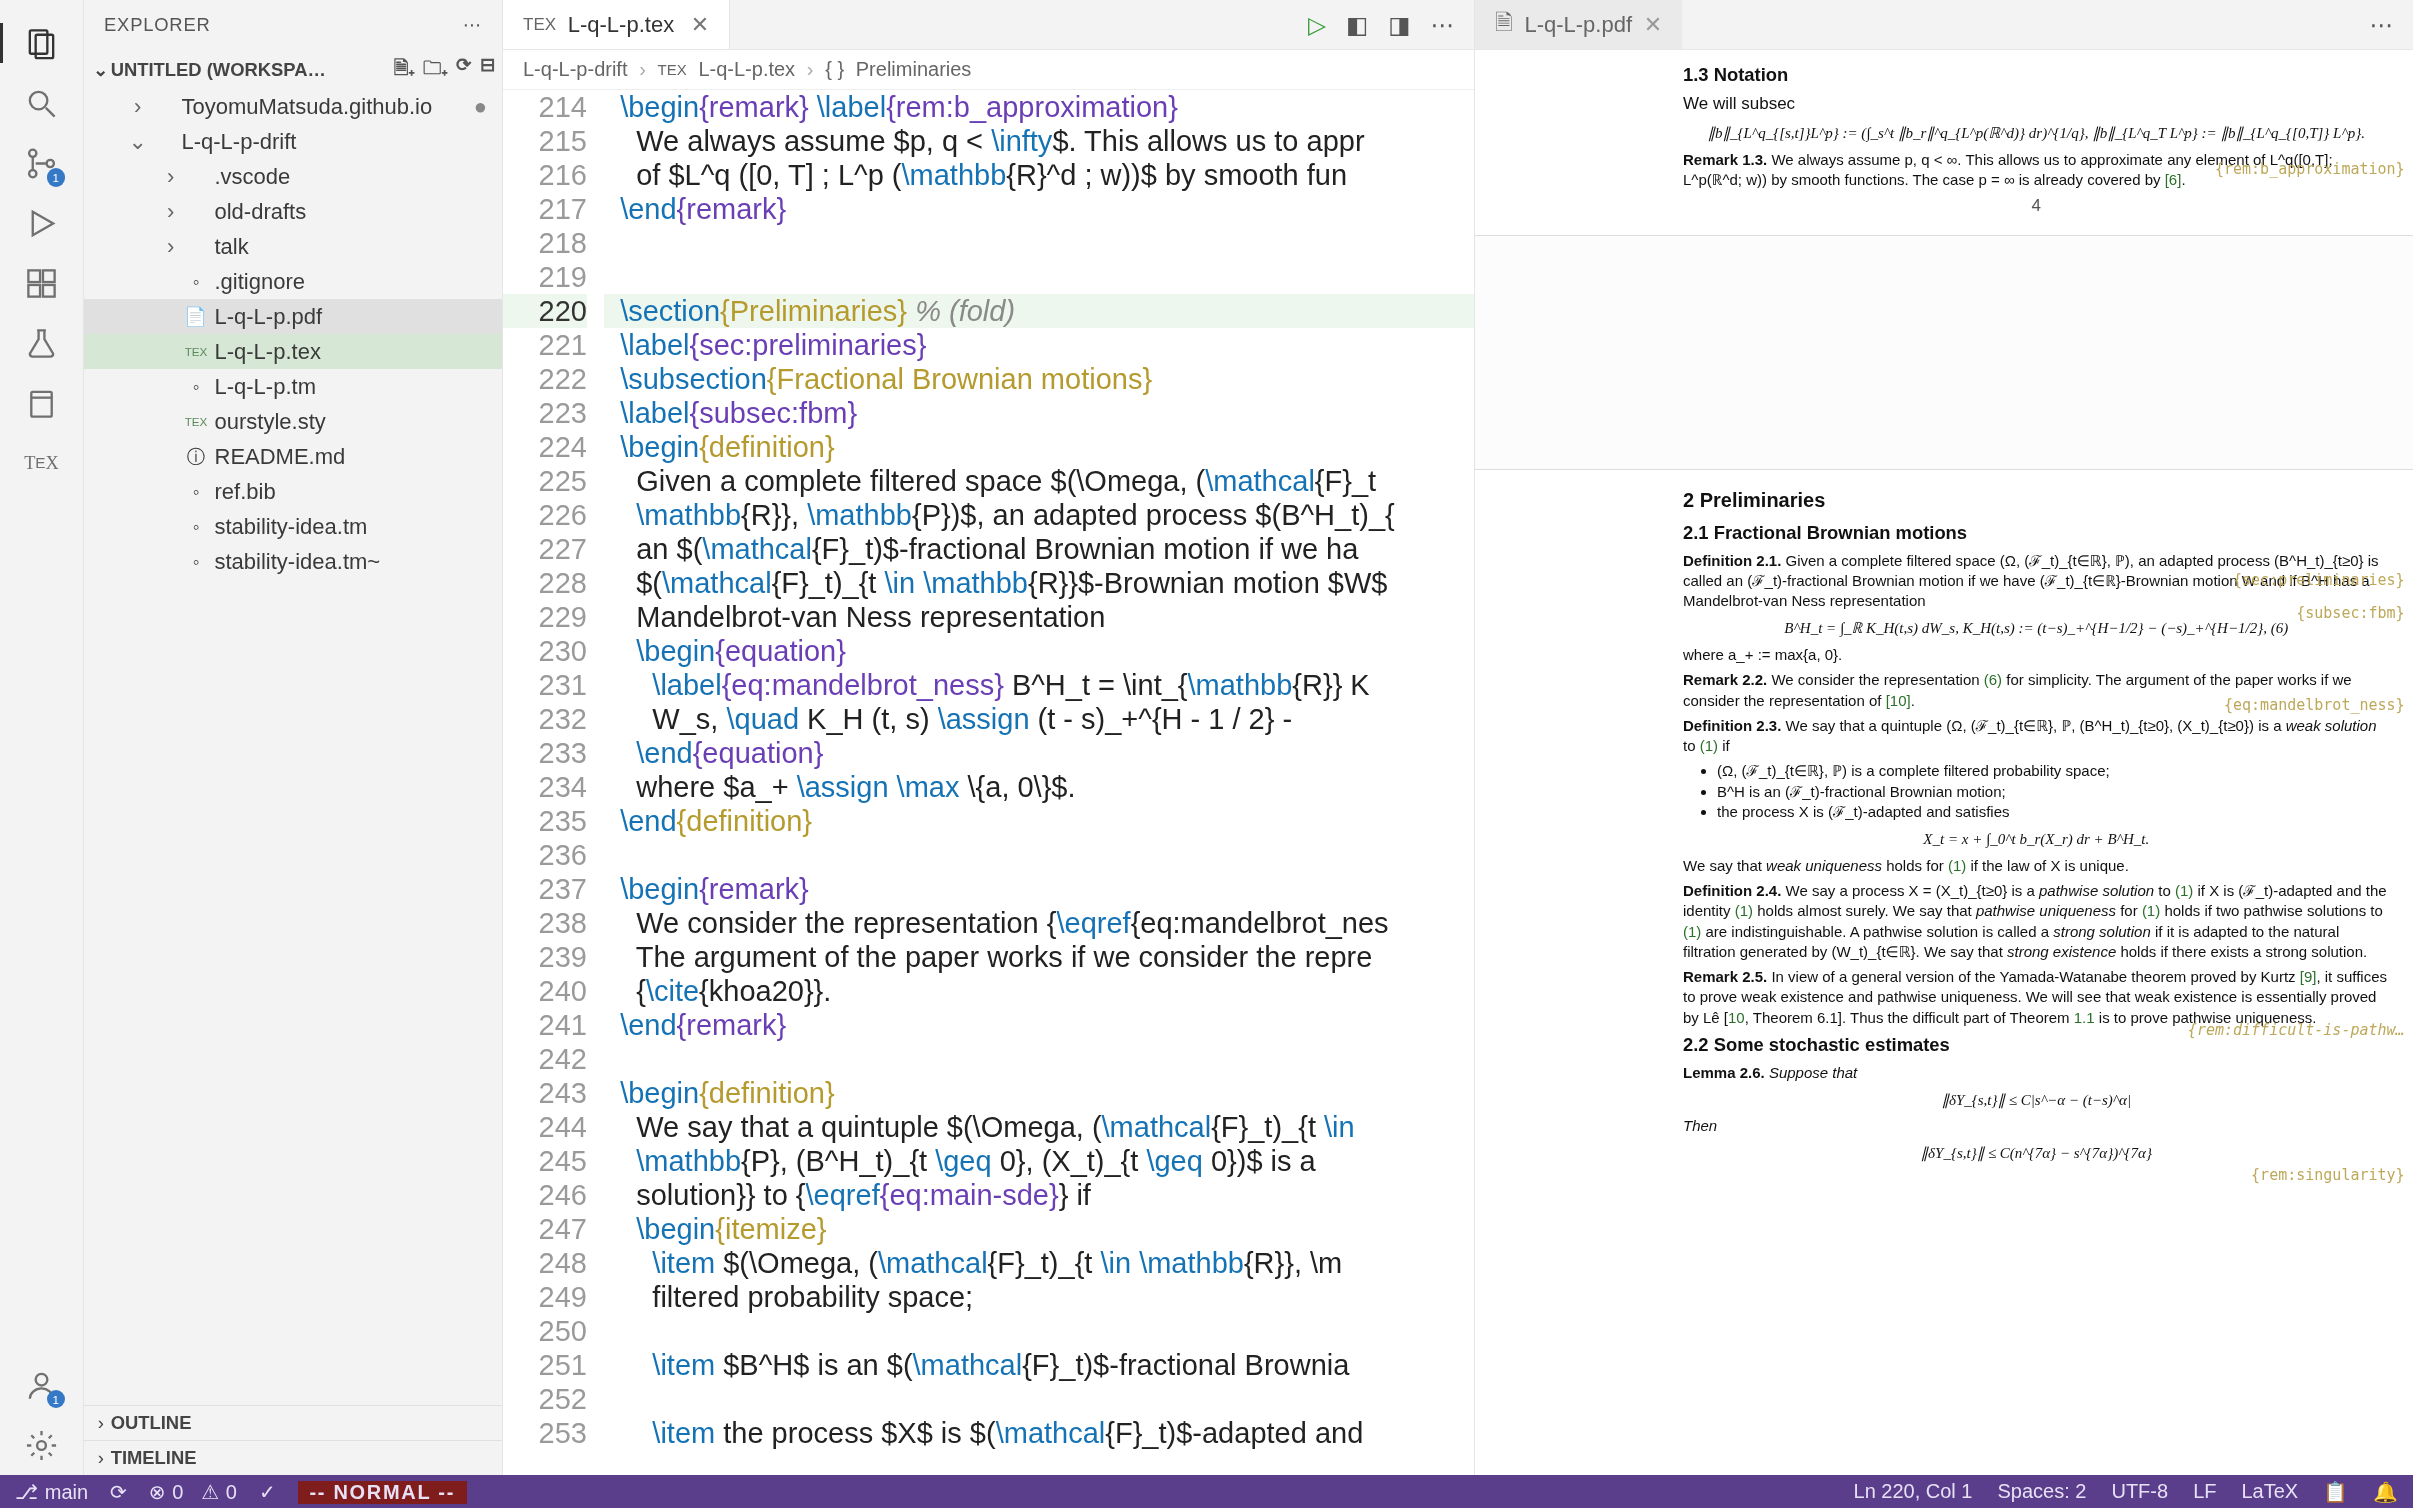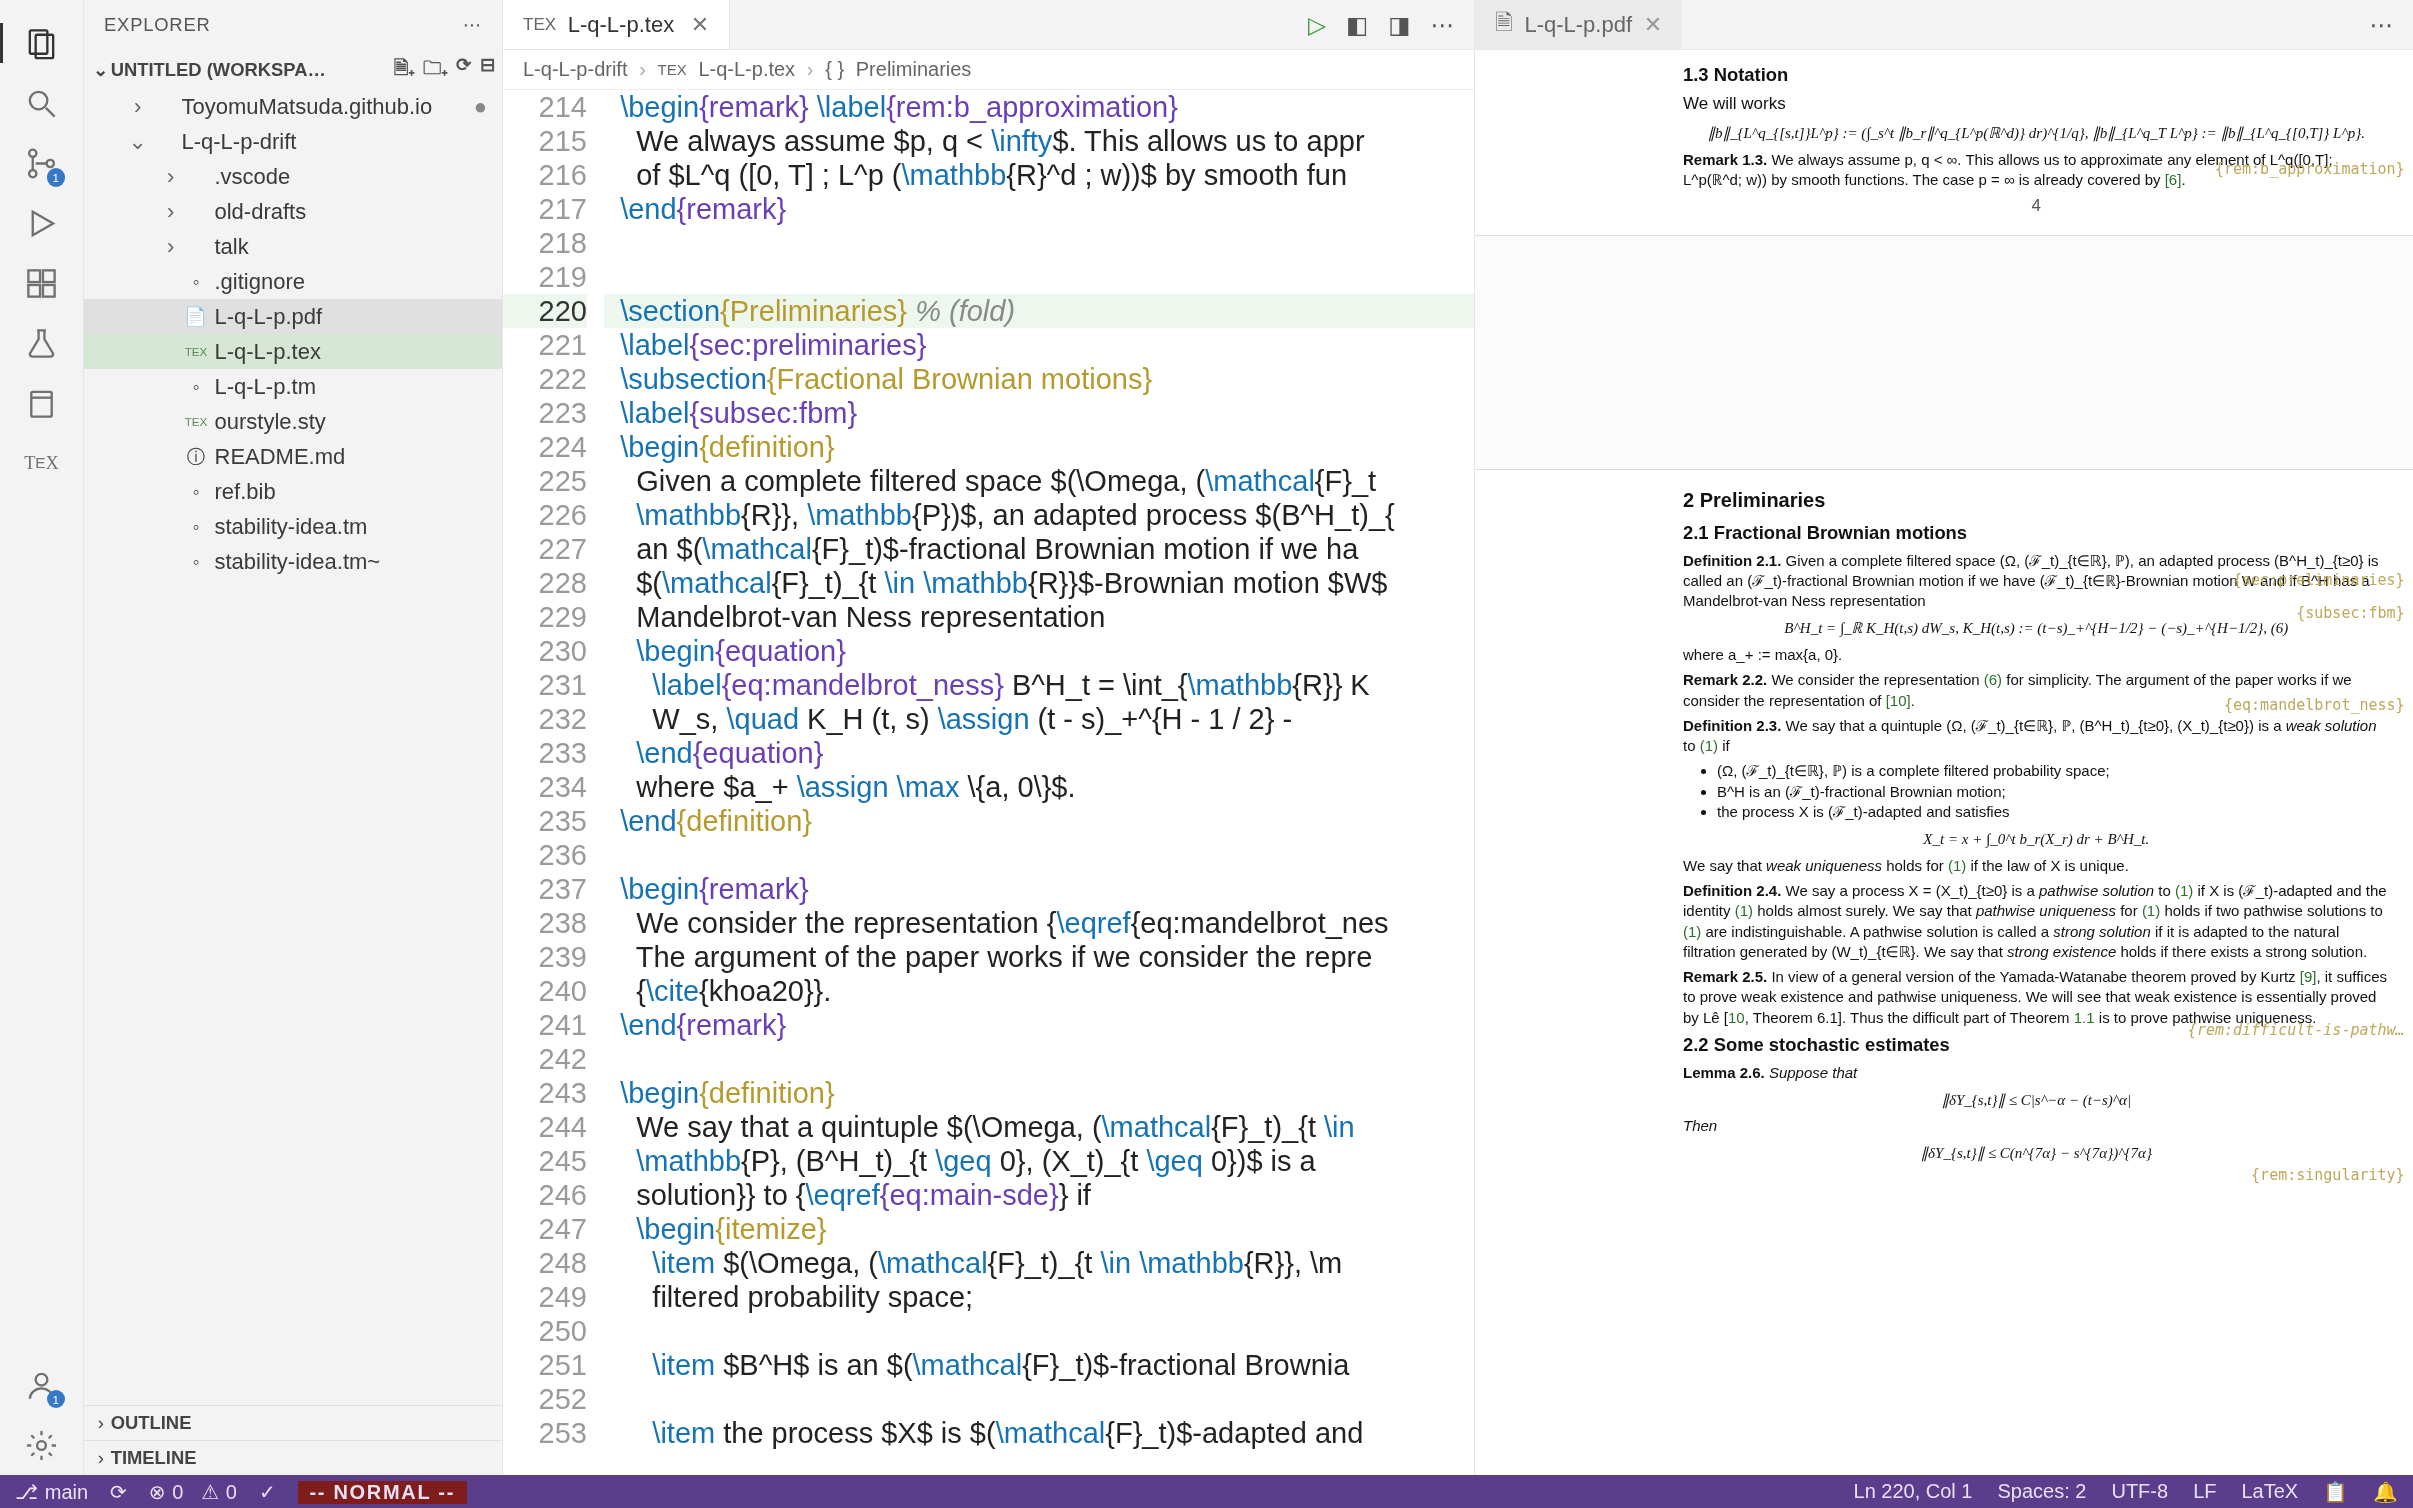--- a/index.html
+++ b/index.html
@@ -323,21 +323,21 @@
       <div class="pv-tab">
         <span>🗎</span>
         <span>L-q-L-p.pdf</span>
         <span class="tx">✕</span>
       </div>
       <div class="pv-tabs-right"><span>⋯</span></div>
     </div>
     <div class="pv-body">
       <div class="pdf-page">
         <h4>1.3   Notation</h4>
-        <p>We will works</p>
+        <p>We will subsec</p>
         <p class="eqline small">∥b∥_{L^q_{[s,t]}L^p} := (∫_s^t ∥b_r∥^q_{L^p(ℝ^d)} dr)^{1/q},   ∥b∥_{L^q_T L^p} := ∥b∥_{L^q_{[0,T]} L^p}.</p>
         <span class="lbl" style="top:109px;">{rem:b_approximation}</span>
         <p class="small"><b>Remark 1.3.</b><span>  We always assume p, q &lt; ∞. This allows us to approximate any element of L^q([0,T]; L^p(ℝ^d; w)) by smooth functions. The case p = ∞ is already covered by </span><span class="pdf-link">[6]</span><span>.</span></p>
         <p class="pg-num">4</p>
         <div class="pdf-spacer"></div>
 
         <span class="lbl" style="top:520px;">{sec:preliminaries}</span>
         <h3>2   Preliminaries</h3>
         <span class="lbl" style="top:553px;">{subsec:fbm}</span>
         <h4>2.1   Fractional Brownian motions</h4>

